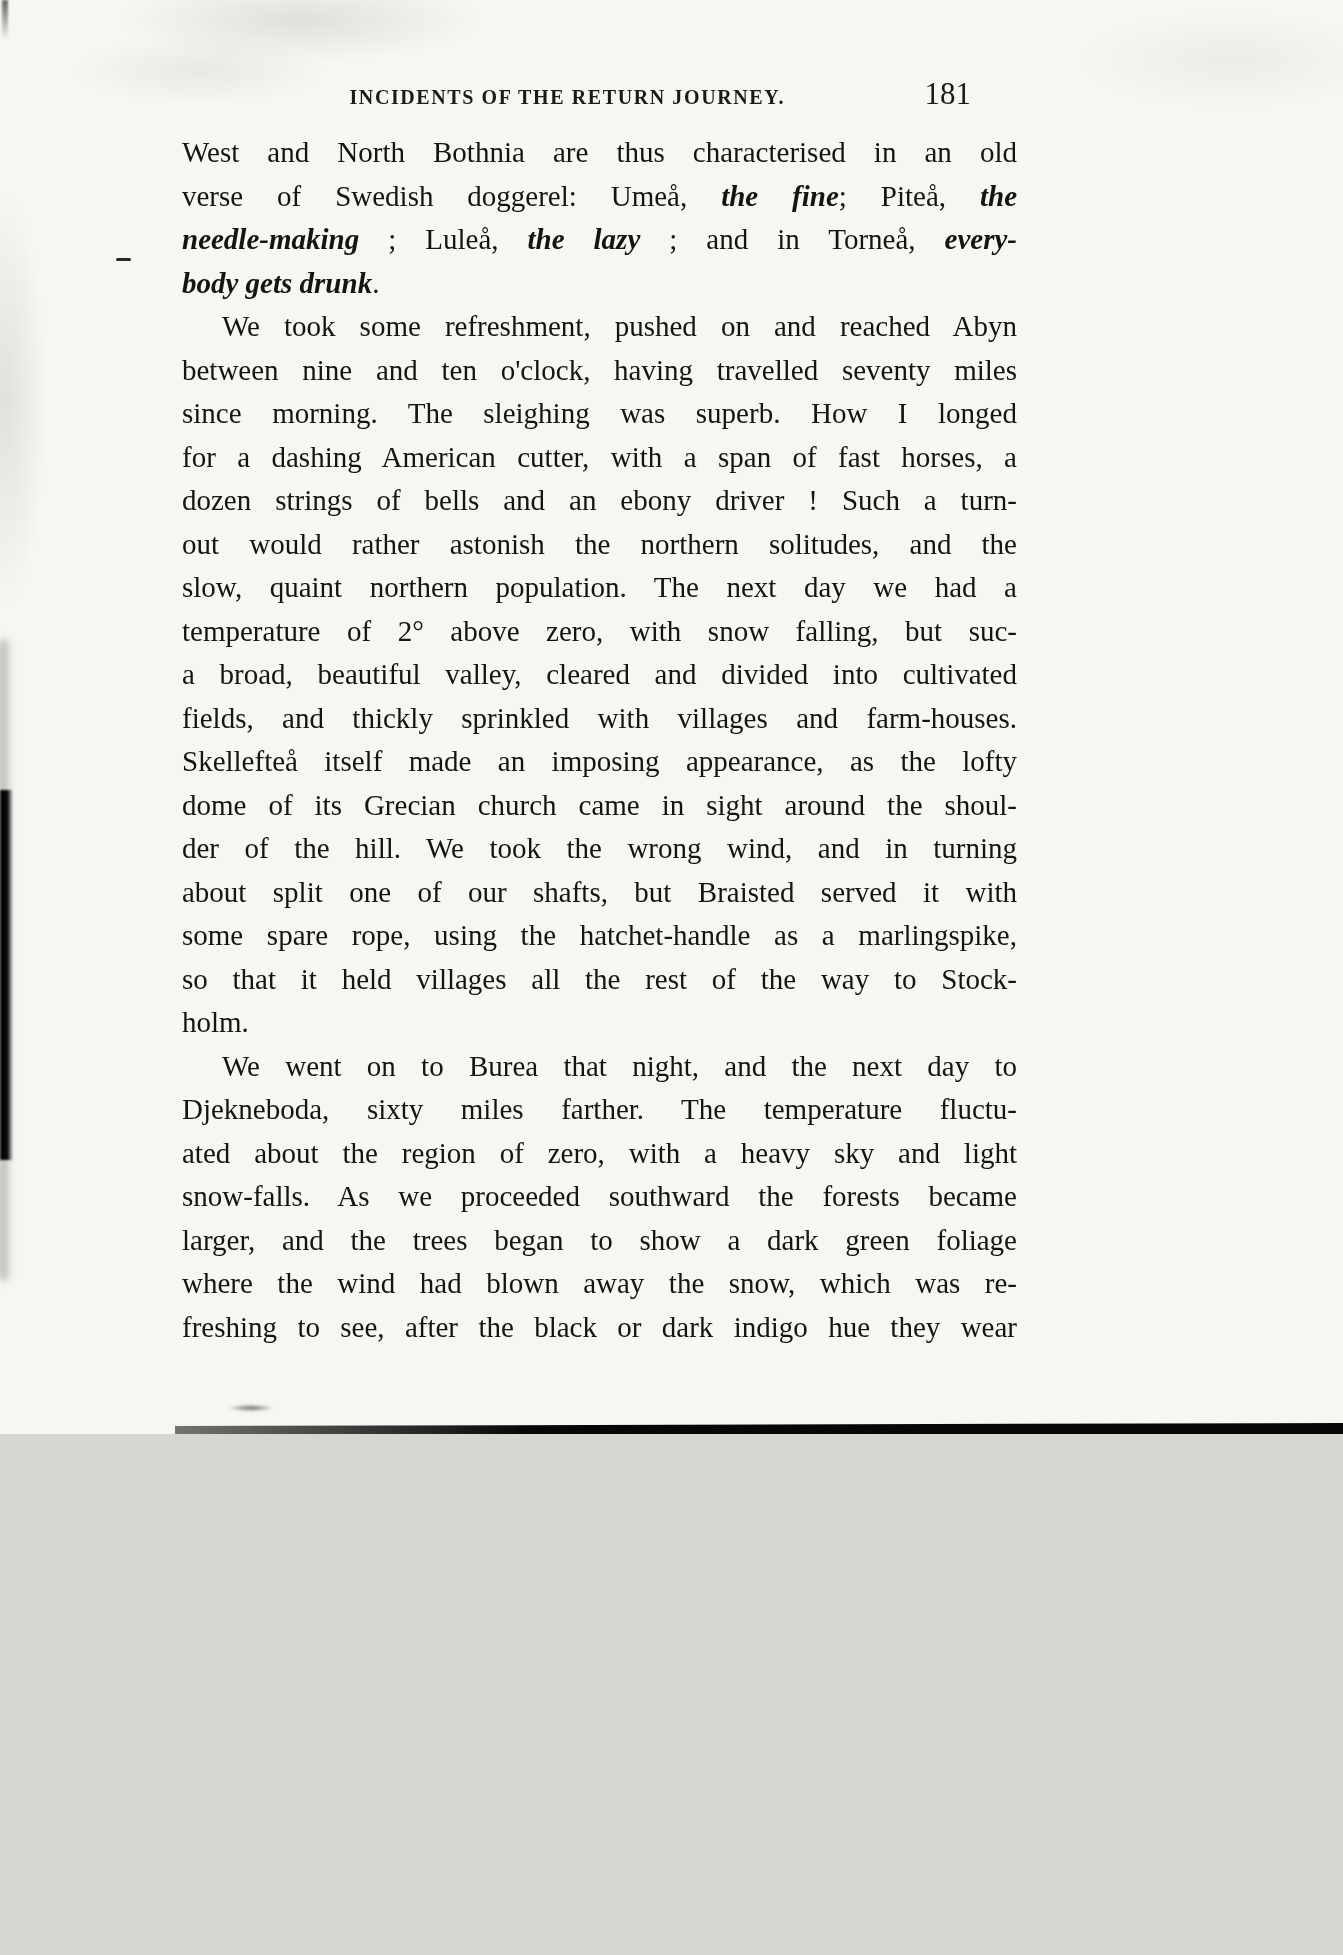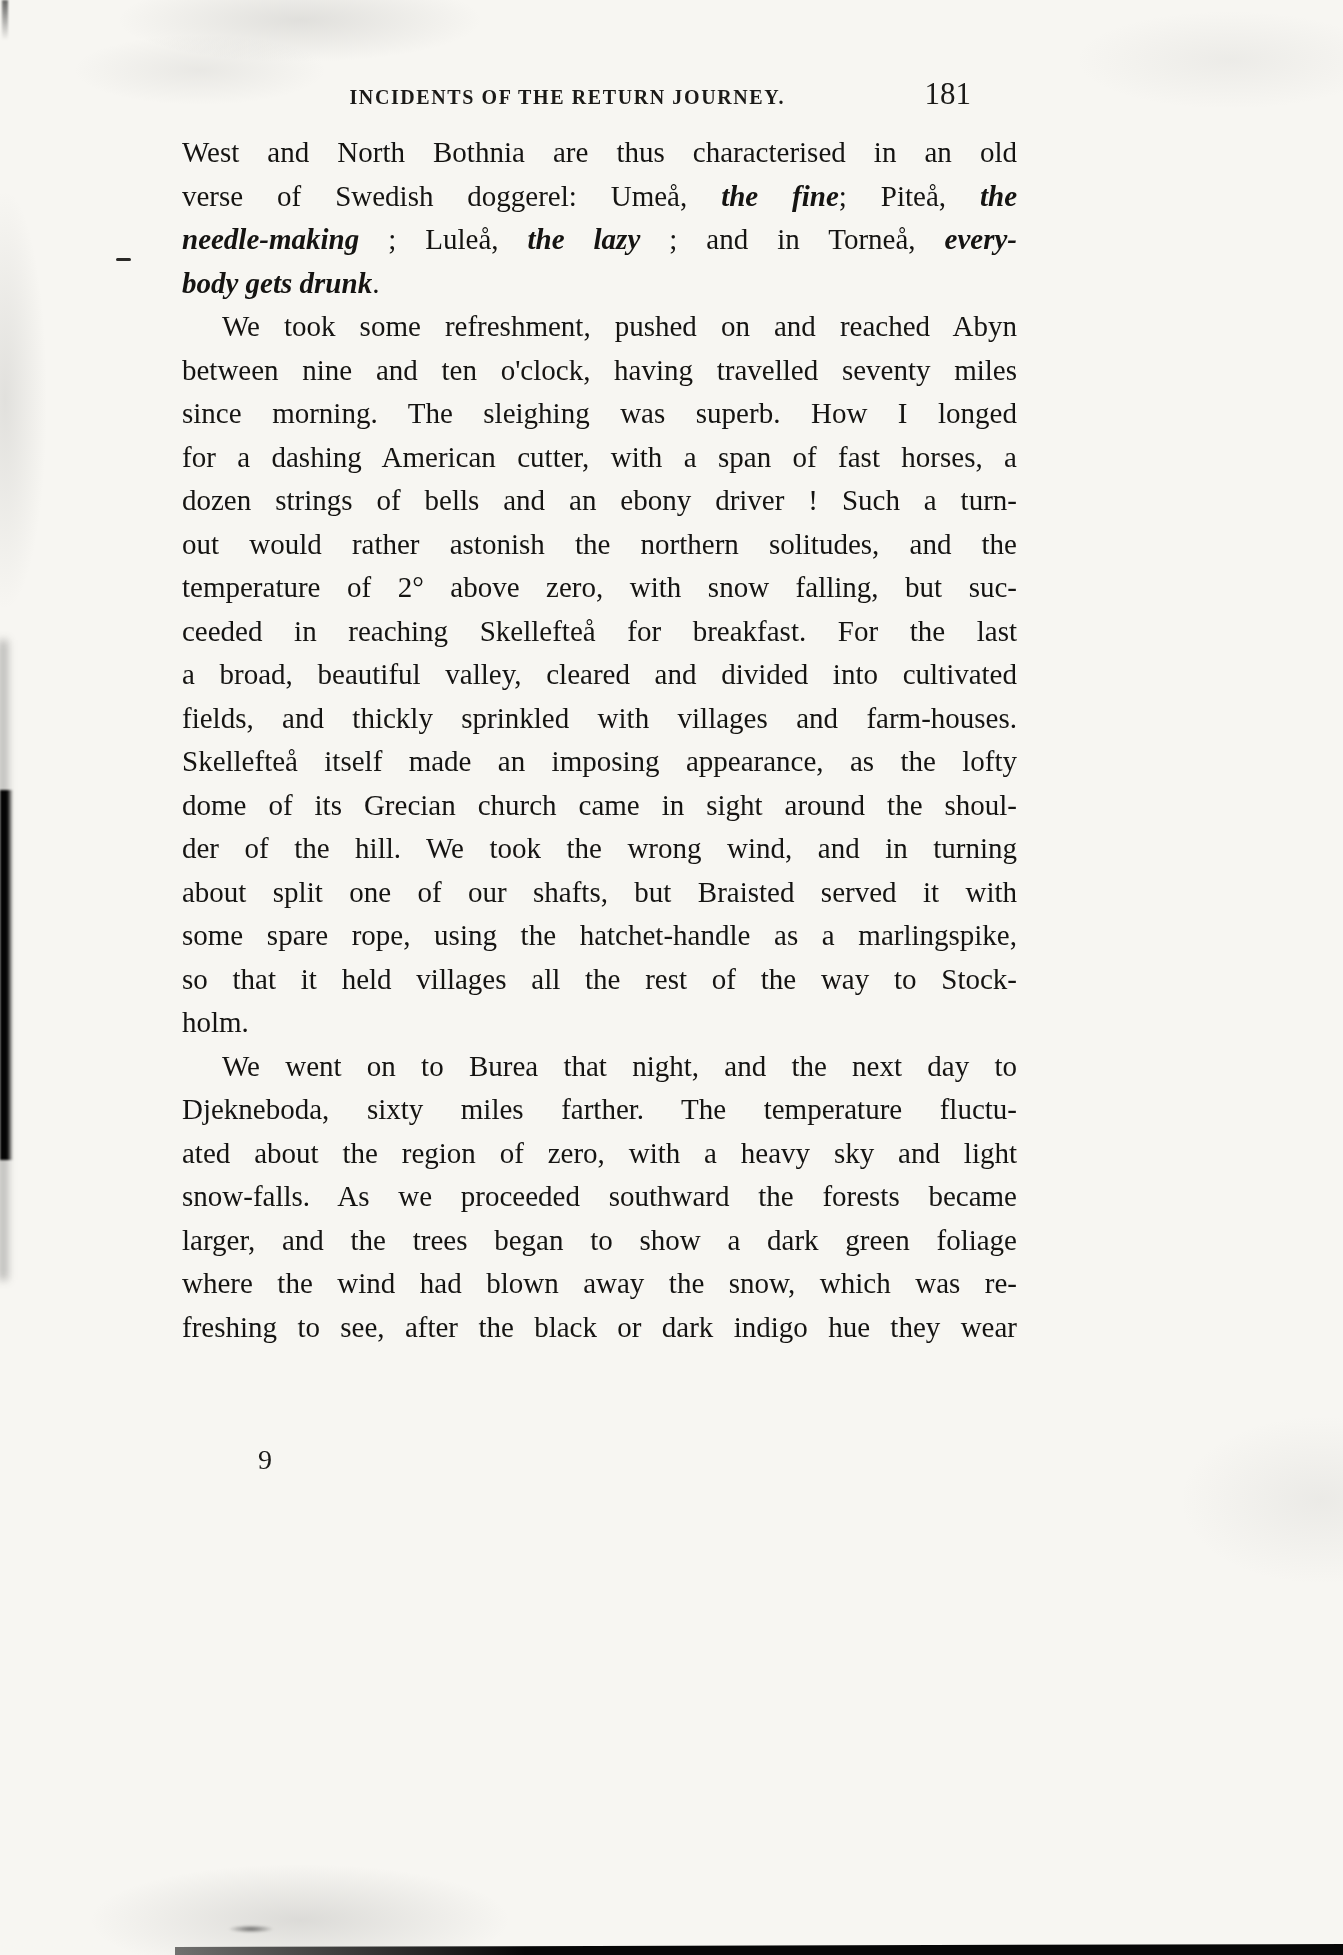--- a/index.html
+++ b/index.html
@@ -3,21 +3,21 @@
 <meta charset="utf-8">
 <style>
   html, body {
     margin: 0;
     padding: 0;
     background: #d8d6d0;
   }
   .page {
     position: relative;
     width: 1343px;
-    height: 1955px;
+    height: 1434px;
     margin: 0 auto;
     background-color: #f7f6f2;
     background-image:
       radial-gradient(ellipse 260px 60px at 300px 20px, rgba(120,120,120,0.18), rgba(120,120,120,0) 70%),
       radial-gradient(ellipse 180px 50px at 200px 70px, rgba(130,130,130,0.12), rgba(130,130,130,0) 70%),
       radial-gradient(ellipse 220px 70px at 1230px 60px, rgba(140,140,140,0.10), rgba(140,140,140,0) 70%),
       radial-gradient(ellipse 300px 80px at 300px 1920px, rgba(110,110,110,0.20), rgba(110,110,110,0) 70%),
       radial-gradient(ellipse 200px 120px at 1320px 1500px, rgba(130,130,130,0.10), rgba(130,130,130,0) 70%),
       radial-gradient(ellipse 60px 300px at 5px 400px, rgba(100,100,100,0.15), rgba(100,100,100,0) 70%);
     overflow: hidden;
@@ -153,22 +153,22 @@
       <div class="line"><span>West and North Bothnia are thus characterised in an old</span></div>
       <div class="line"><span>verse of Swedish doggerel: Umeå, </span><span class="it">the fine</span><span>; Piteå, </span><span class="it">the</span></div>
       <div class="line"><span class="it">needle-making</span><span> ; Luleå, </span><span class="it">the lazy</span><span> ; and in Torneå, </span><span class="it">every-</span></div>
       <div class="line line-end"><span class="it">body gets drunk</span><span>.</span></div>
       <div class="line indent"><span>We took some refreshment, pushed on and reached Abyn</span></div>
       <div class="line"><span>between nine and ten o'clock, having travelled seventy miles</span></div>
       <div class="line"><span>since morning.  The sleighing was superb.  How I longed</span></div>
       <div class="line"><span>for a dashing American cutter, with a span of fast horses, a</span></div>
       <div class="line"><span>dozen strings of bells and an ebony driver !  Such a turn-</span></div>
       <div class="line"><span>out would rather astonish the northern solitudes, and the</span></div>
+      <div class="line"><span>slow, quaint northern population.  The next day we had a</span></div>
       <div class="line"><span>temperature of 2° above zero, with snow falling, but suc-</span></div>
-      <div class="line"><span>ceeded in reaching Skellefteå for breakfast.  For the last</span></div>
       <div class="line"><span>a broad, beautiful valley, cleared and divided into cultivated</span></div>
       <div class="line"><span>fields, and thickly sprinkled with villages and farm-houses.</span></div>
       <div class="line"><span>Skellefteå itself made an imposing appearance, as the lofty</span></div>
       <div class="line"><span>dome of its Grecian church came in sight around the shoul-</span></div>
       <div class="line"><span>der of the hill.  We took the wrong wind, and in turning</span></div>
       <div class="line"><span>about split one of our shafts, but Braisted served it with</span></div>
       <div class="line"><span>some spare rope, using the hatchet-handle as a marlingspike,</span></div>
       <div class="line"><span>so that it held villages all the rest of the way to Stock-</span></div>
       <div class="line line-end"><span>holm.</span></div>
       <div class="line indent"><span>We went on to Burea that night, and the next day to</span></div>

